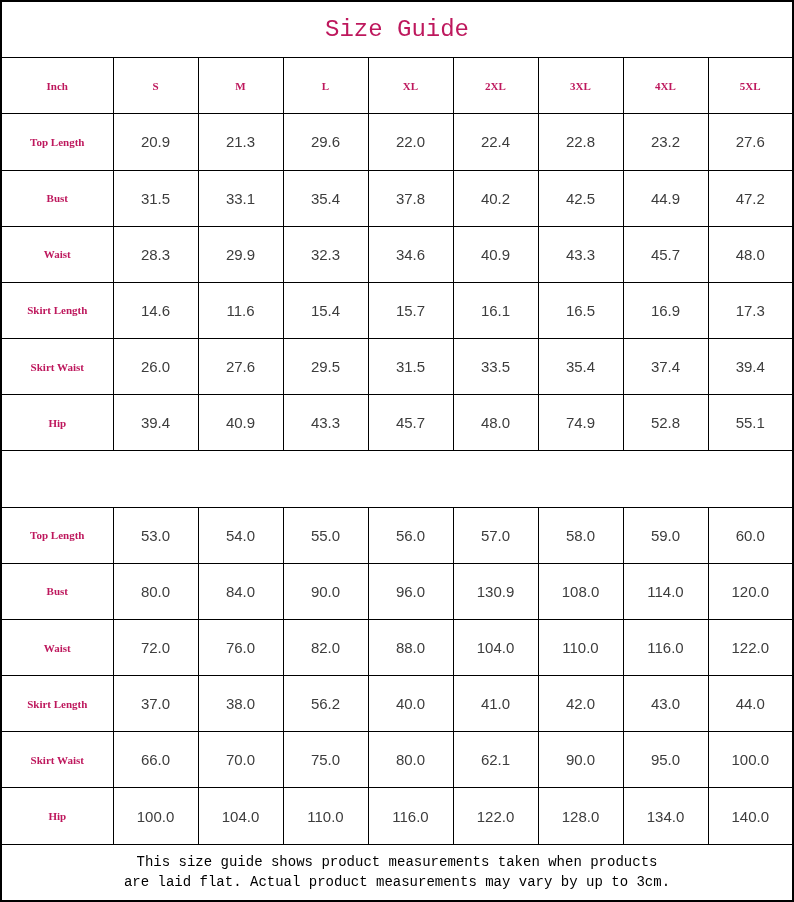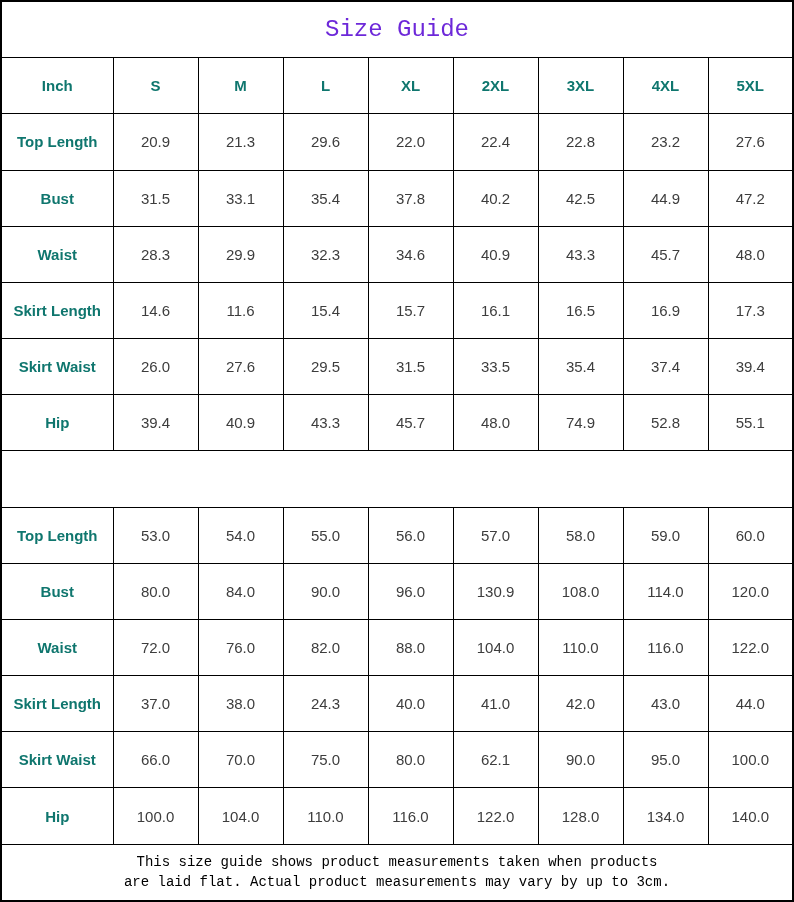--- a/index.html
+++ b/index.html
@@ -26,28 +26,28 @@
     text-align: center;
     vertical-align: middle;
     padding: 0;
     height: 53px;
     overflow: hidden;
   }
   td.title-cell {
     font-family: "Liberation Mono", "DejaVu Sans Mono", monospace;
     font-size: 24px;
     font-weight: normal;
-    color: #6d28d9;
+    color: #be185d;
     letter-spacing: 0px;
   }
   td.hdr {
-    font-family: Liberation Sans, sans-serif;
+    font-family: Liberation Serif, serif;
     font-weight: bold;
-    font-size: 15px;
-    color: #0f766e;
+    font-size: 11px;
+    color: #be185d;
   }
   td.val {
     font-family: "Liberation Sans", sans-serif;
     font-weight: normal;
     font-size: 15px;
     color: #3d3d3d;
   }
   td.separator-cell {
     background: #ffffff;
   }
@@ -194,21 +194,21 @@
     <td class="val">104.0</td>
     <td class="val">110.0</td>
     <td class="val">116.0</td>
     <td class="val">122.0</td>
   </tr>
 
   <tr>
     <td class="hdr">Skirt Length</td>
     <td class="val">37.0</td>
     <td class="val">38.0</td>
-    <td class="val">24.3</td>
+    <td class="val">56.2</td>
     <td class="val">40.0</td>
     <td class="val">41.0</td>
     <td class="val">42.0</td>
     <td class="val">43.0</td>
     <td class="val">44.0</td>
   </tr>
 
   <tr>
     <td class="hdr">Skirt Waist</td>
     <td class="val">66.0</td>

